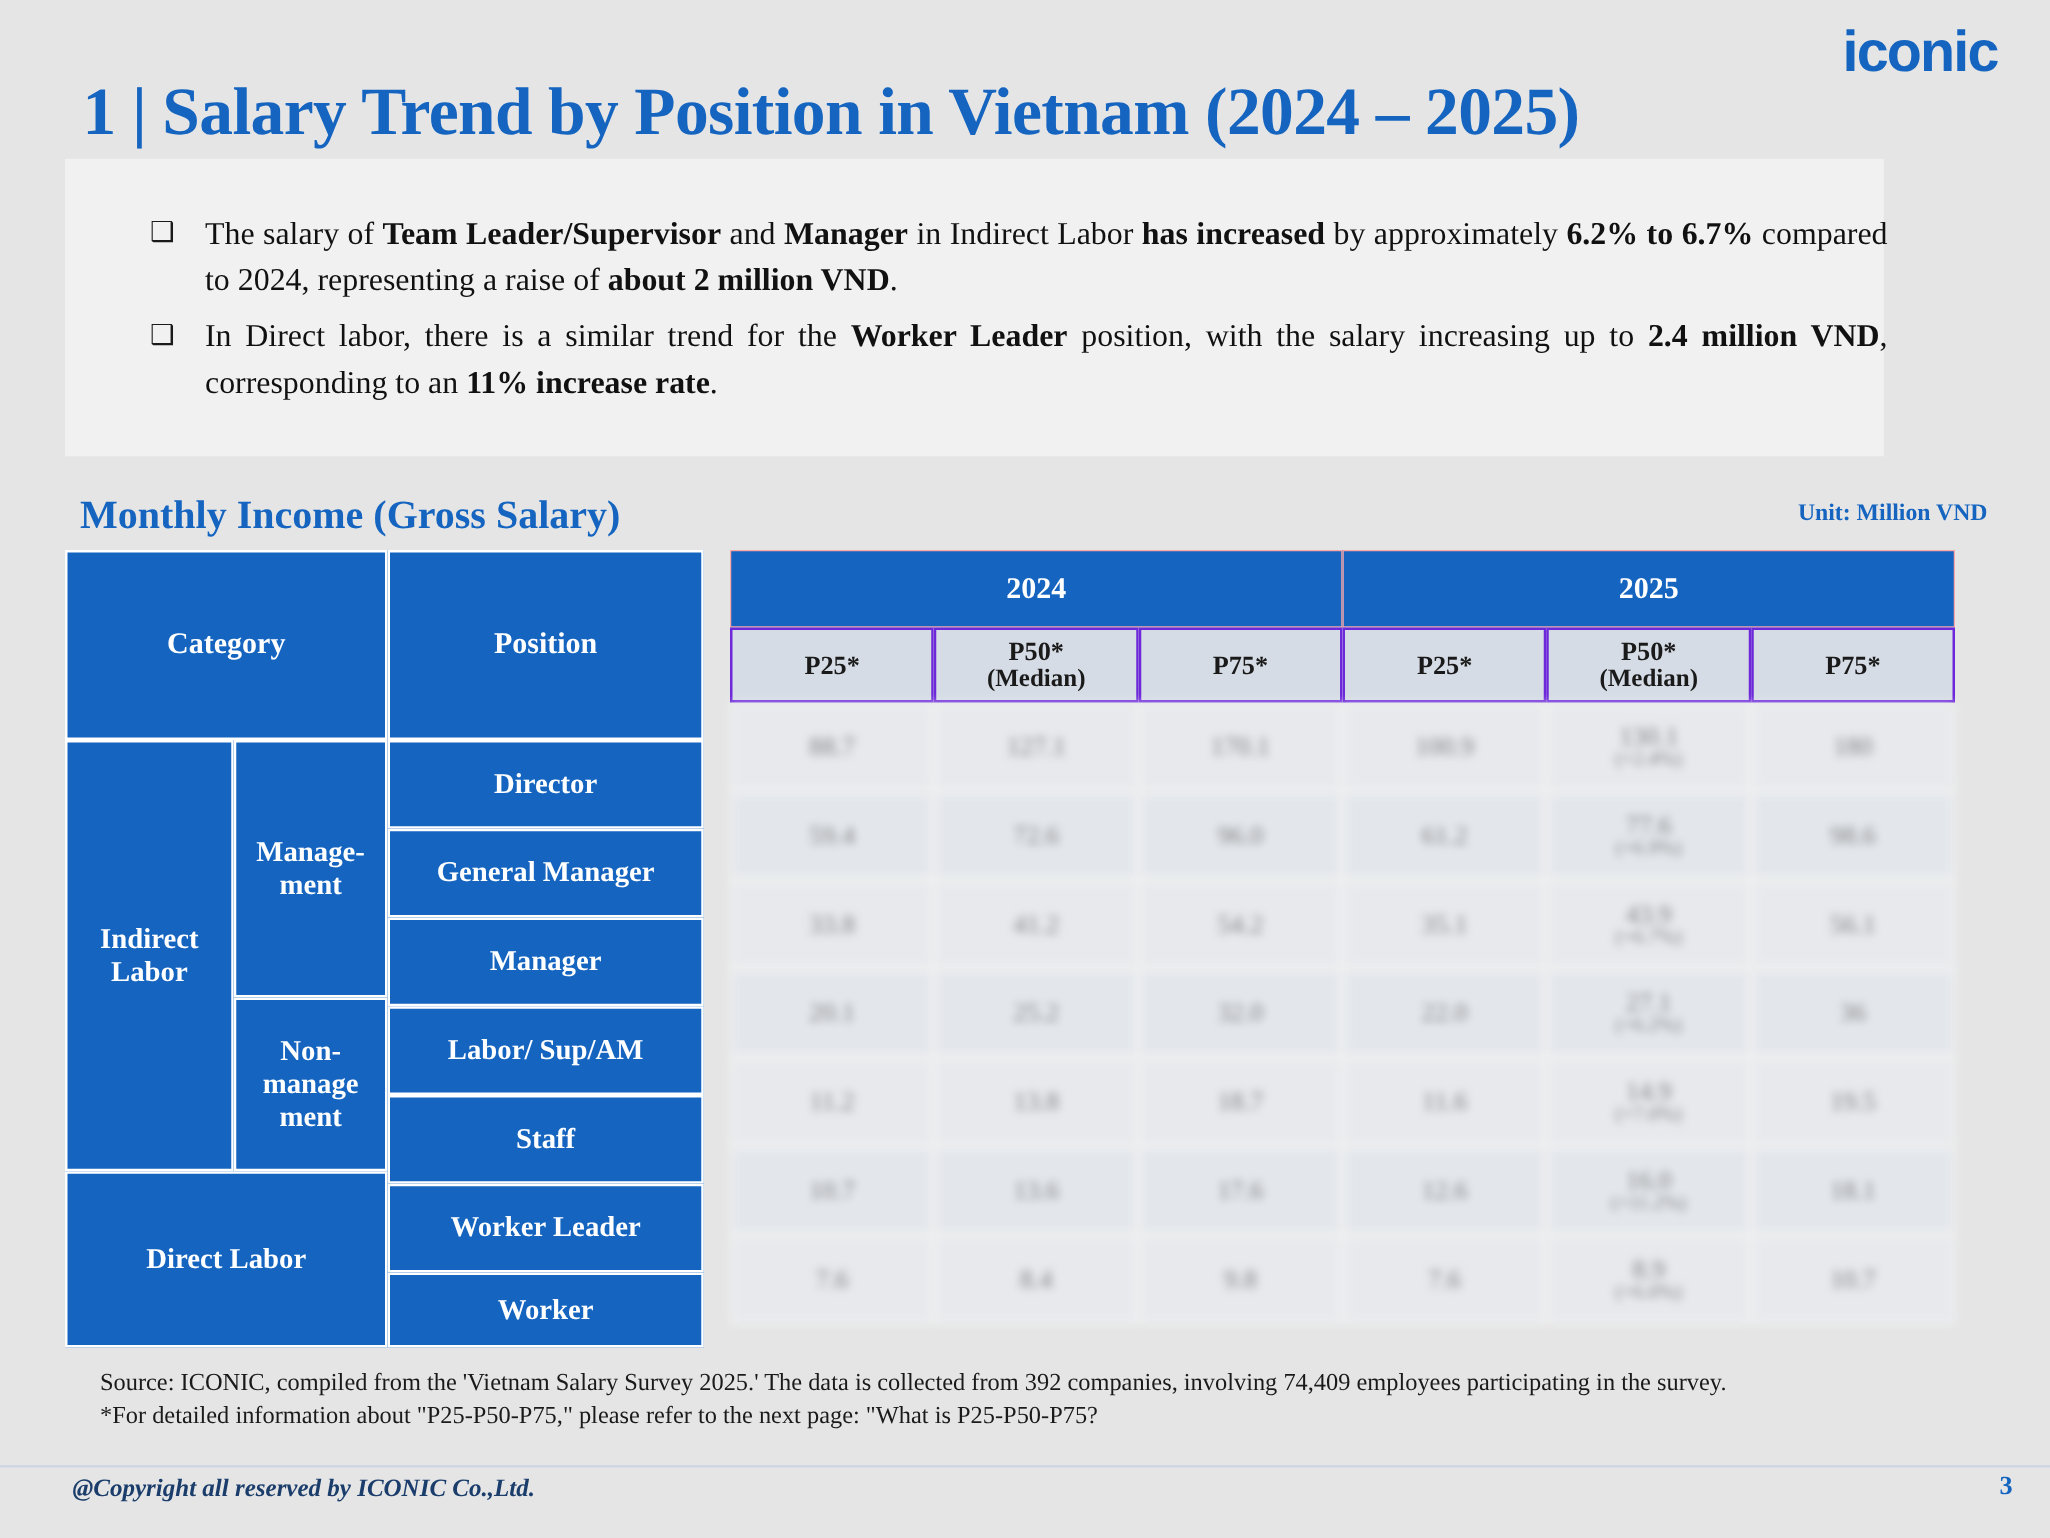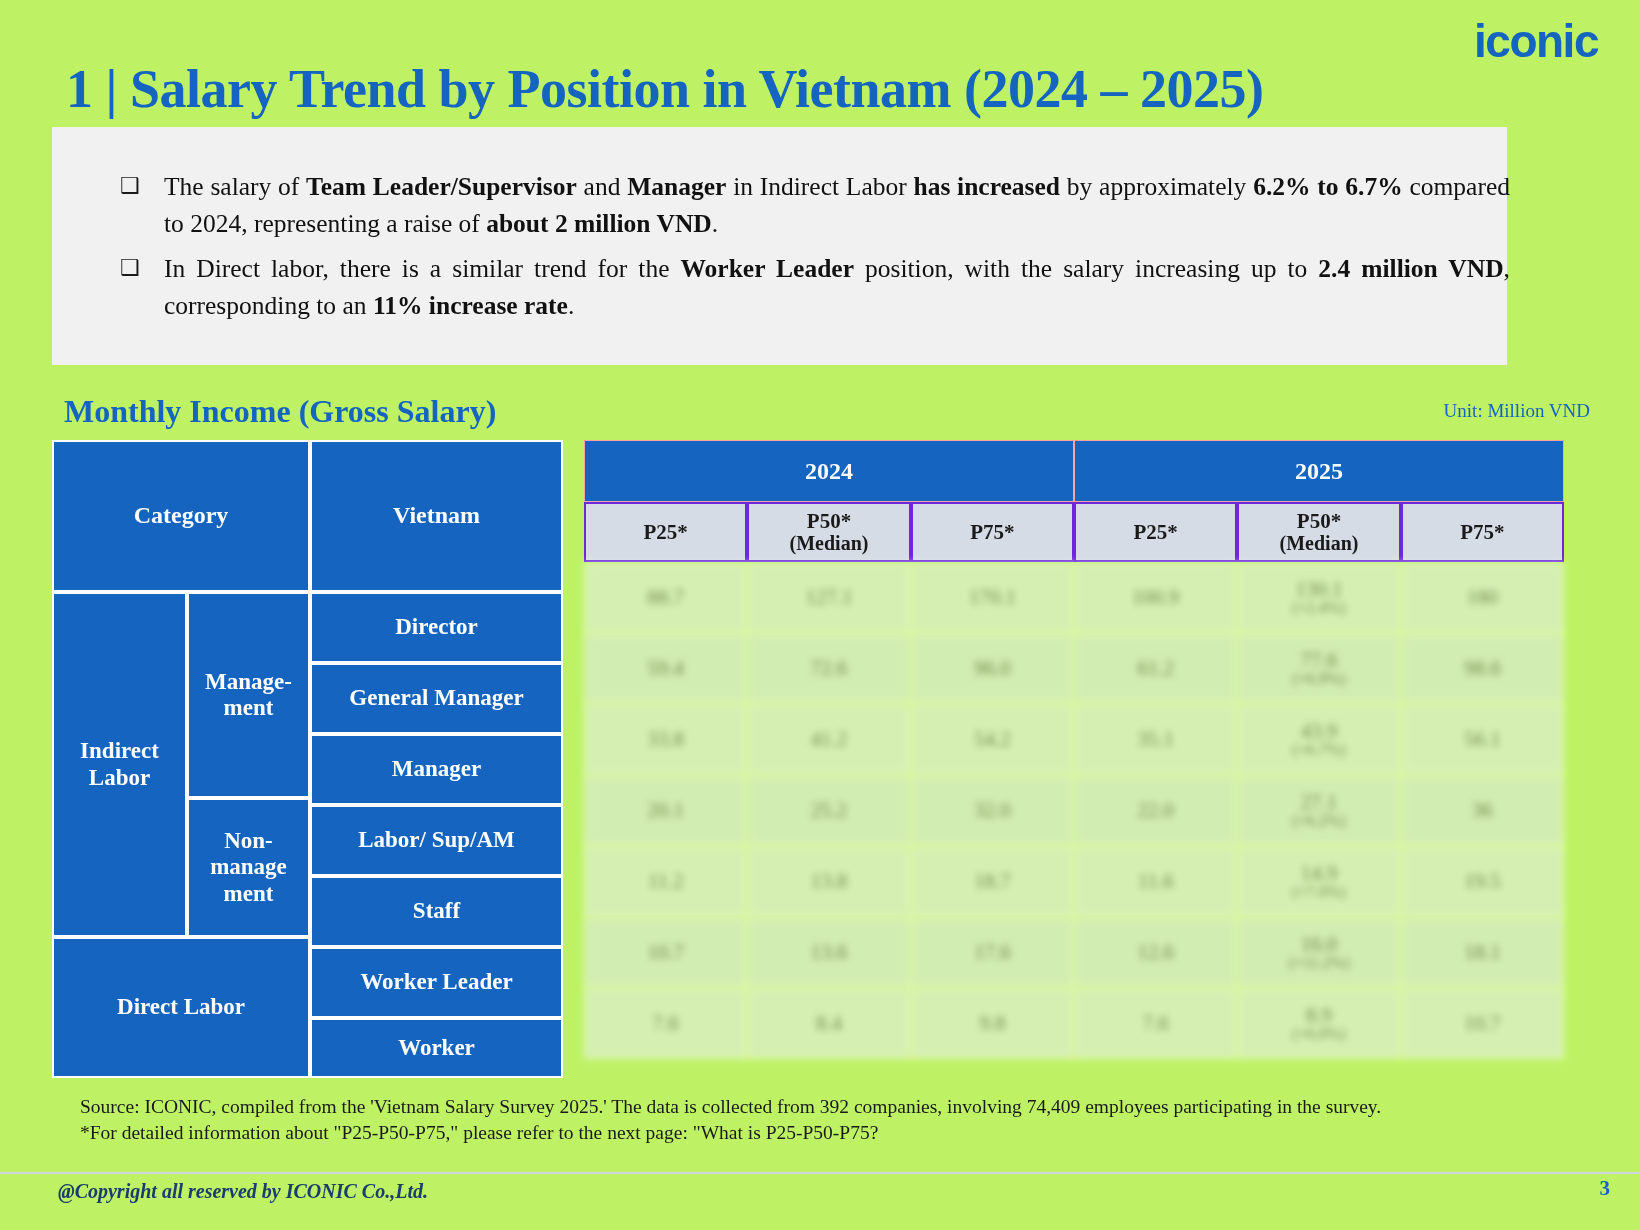--- a/index.html
+++ b/index.html
@@ -10,21 +10,21 @@
   body {
     width: 1640px;
     height: 1230px;
     position: relative;
     font-family: "Liberation Serif", serif;
     overflow: hidden;
   }
   .slide {
     position: absolute;
     inset: 0;
-    background: #bef264;
+    background: #e5e5e5;
   }
 
   
   .logo {
     position: absolute;
     top: 14px;
     right: 42px;
     font-family: "Liberation Sans", sans-serif;
     font-weight: bold;
     font-size: 46px;
@@ -87,21 +87,21 @@
     top: 393px;
     font-size: 32px;
     font-weight: bold;
     color: #1565c0;
   }
   .unit {
     position: absolute;
     right: 50px;
     top: 400px;
     font-size: 19px;
-    font-weight: normal;
+    font-weight: bold;
     color: #1565c0;
   }
 
   
   .table-area {
     position: absolute;
     left: 52px;
     top: 440px;
     width: 1540px;
     height: 638px;
@@ -250,21 +250,21 @@
       </div>
   </div>
 
   <div class="section-title">Monthly Income (Gross Salary)</div>
   <div class="unit">Unit: Million VND</div>
 
   <div class="table-area">
 
     <div class="left-block">
       <div class="cell-blue hdr" style="left:0;top:0;width:258px;height:152px;">Category</div>
-      <div class="cell-blue hdr" style="left:258px;top:0;width:253px;height:152px;">Vietnam</div>
+      <div class="cell-blue hdr" style="left:258px;top:0;width:253px;height:152px;">Position</div>
 
       <div class="cell-blue" style="left:0;top:152px;width:135px;height:345px;">Indirect Labor</div>
       <div class="cell-blue" style="left:135px;top:152px;width:123px;height:206px;">
           <span id="grp0">Manage-<br>ment</span>
         </div>
       <div class="cell-blue" style="left:135px;top:358px;width:123px;height:139px;">
           <span id="grp1">Non-<br>manage<br>ment</span>
         </div>
       <div class="cell-blue" style="left:0;top:497px;width:258px;height:141px;">Direct Labor</div>
 

